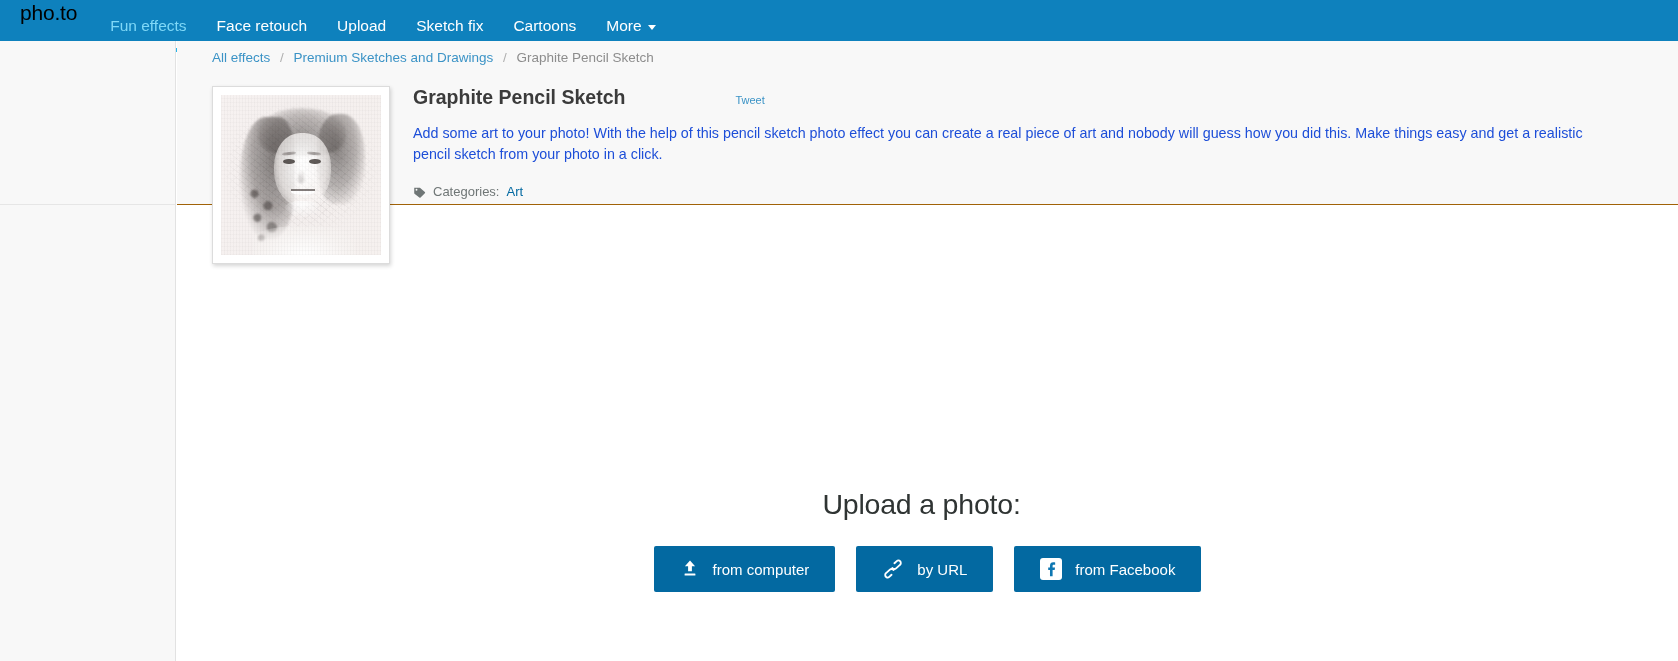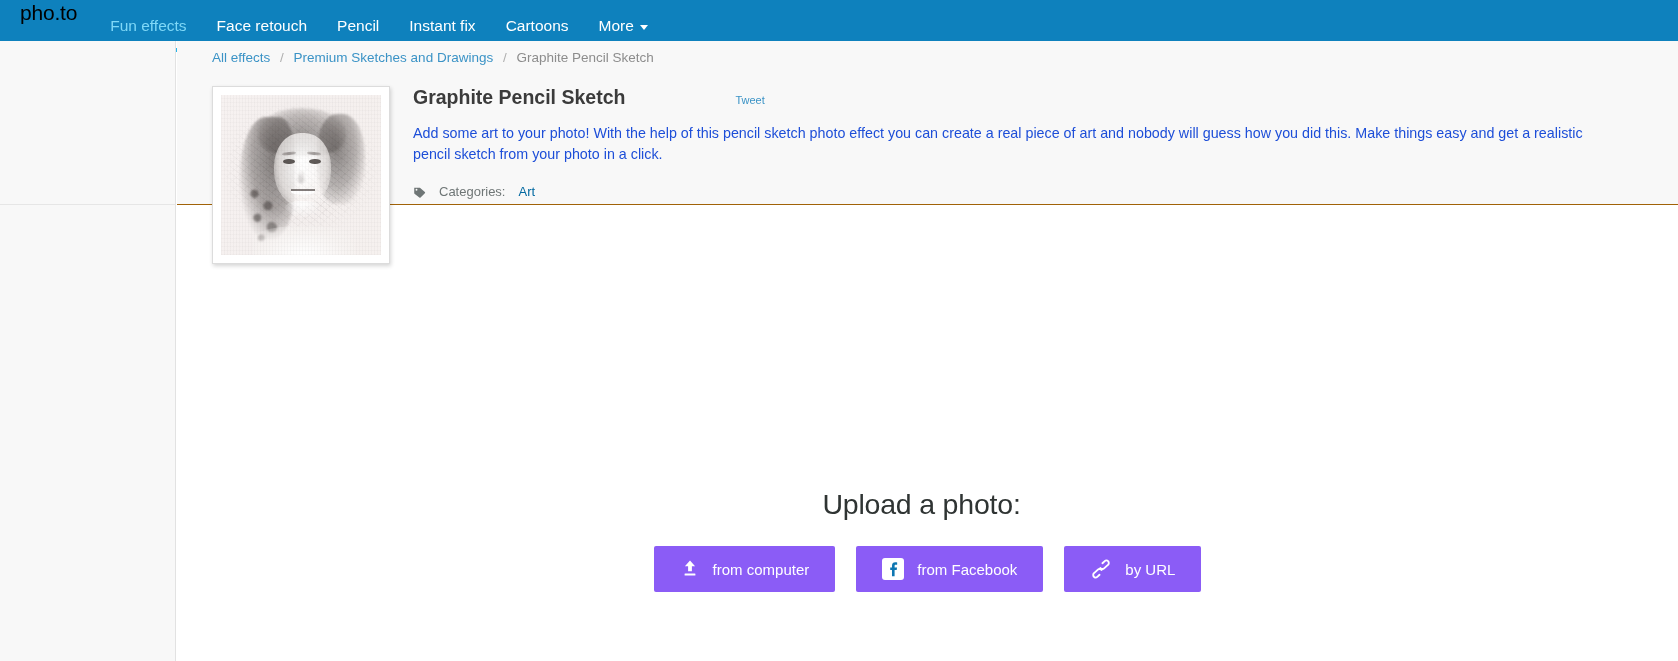--- a/index.html
+++ b/index.html
@@ -262,21 +262,21 @@
     margin: 14px 0 0 0;
     width: 1172px;
     font-size: 14.3px;
     line-height: 1.45;
     color: #1d4ed8;
   }
   #categories {
     margin-top: 20px;
     display: flex;
     align-items: center;
-    gap: 13px;
+    gap: 7px;
     font-size: 13px;
     color: #6f7676;
   }
   #categories .tag-icon {
     display: inline-flex;
     width: 13px; height: 13px;
     color: #6f7676;
     position: relative;
     top: 1px;
   }
@@ -305,21 +305,21 @@
   }
   #upload-buttons {
     position: absolute;
     top: 341px; left: 0; right: 0;
     display: flex;
     justify-content: center;
     gap: 21px;
   }
   .upload-btn {
     height: 46px;
-    background: #8b5cf6;
+    background: #0369a1;
     border: none;
     border-radius: 2px;
     color: #ffffff;
     font-size: 15px;
     font-family: "Liberation Sans", sans-serif;
     display: flex;
     align-items: center;
     justify-content: center;
     gap: 13px;
     padding: 0 26px;
@@ -345,24 +345,24 @@
     <span>pho.to</span>
   </div>
 
   <div class="nav-item active">
     <span>Fun effects</span>
   </div>
   <div class="nav-item">
     <span>Face retouch</span>
   </div>
   <div class="nav-item">
-    <span>Pencil</span>
+    <span>Upload</span>
   </div>
   <div class="nav-item">
-    <span>Instant fix</span>
+    <span>Sketch fix</span>
   </div>
   <div class="nav-item">
     <span>Cartoons</span>
   </div>
   <div class="nav-item">
     <span>More</span>
     <span class="nav-caret"></span>
   </div>
 </div>
 
@@ -432,34 +432,34 @@
           <svg class="icon-svg" width="20" height="20" viewBox="0 0 20 20" fill="#ffffff" aria-hidden="true">
             <path d="M10 1.4 4.9 7.2h3.2v5.1h3.8V7.2h3.2z"></path>
             <rect x="4.6" y="14.6" width="10.8" height="1.9" rx="0.3"></rect>
           </svg>
         </span>
         <span class="label">from computer</span>
       </button>
 
       <button class="upload-btn">
         <span>
+          <svg class="icon-svg" width="22" height="20" viewBox="0 0 24 22" fill="none" stroke="#ffffff" stroke-width="2.1" stroke-linecap="round" aria-hidden="true">
+            <path d="M13.6 4.6 16.1 2.3c1.8-1.6 4.5-.4 4.5 2 0 .9-.4 1.7-1 2.2l-4.2 3.8c-1.2 1.1-3 .9-4-.3"></path>
+            <path d="M10.4 17.4 7.9 19.7c-1.8 1.6-4.5.4-4.5-2 0-.9.4-1.7 1-2.2l4.2-3.8c1.2-1.1 3-.9 4 .3"></path>
+          </svg>
+        </span>
+        <span class="label">by URL</span>
+      </button>
+
+      <button class="upload-btn">
+        <span>
           <svg class="icon-svg" width="22" height="22" viewBox="0 0 22 22" aria-hidden="true">
             <rect x="0" y="0" width="22" height="22" rx="3" fill="#ffffff"></rect>
             <path d="M12.6 18.2v-6.1h2.1l.32-2.5h-2.42V7.9c0-.72.2-1.21 1.24-1.21h1.32V4.42c-.23-.03-1.02-.1-1.94-.1-1.92 0-3.23 1.17-3.23 3.33v1.96H8.2v2.5h1.79v6.1z" fill="#0e77b2"></path>
           </svg>
         </span>
         <span class="label">from Facebook</span>
       </button>
 
-      <button class="upload-btn">
-        <span>
-          <svg class="icon-svg" width="22" height="20" viewBox="0 0 24 22" fill="none" stroke="#ffffff" stroke-width="2.1" stroke-linecap="round" aria-hidden="true">
-            <path d="M13.6 4.6 16.1 2.3c1.8-1.6 4.5-.4 4.5 2 0 .9-.4 1.7-1 2.2l-4.2 3.8c-1.2 1.1-3 .9-4-.3"></path>
-            <path d="M10.4 17.4 7.9 19.7c-1.8 1.6-4.5.4-4.5-2 0-.9.4-1.7 1-2.2l4.2-3.8c1.2-1.1 3-.9 4 .3"></path>
-          </svg>
-        </span>
-        <span class="label">by URL</span>
-      </button>
-
     </div>
   </div>
 
 </div>
 
 </body></html>

